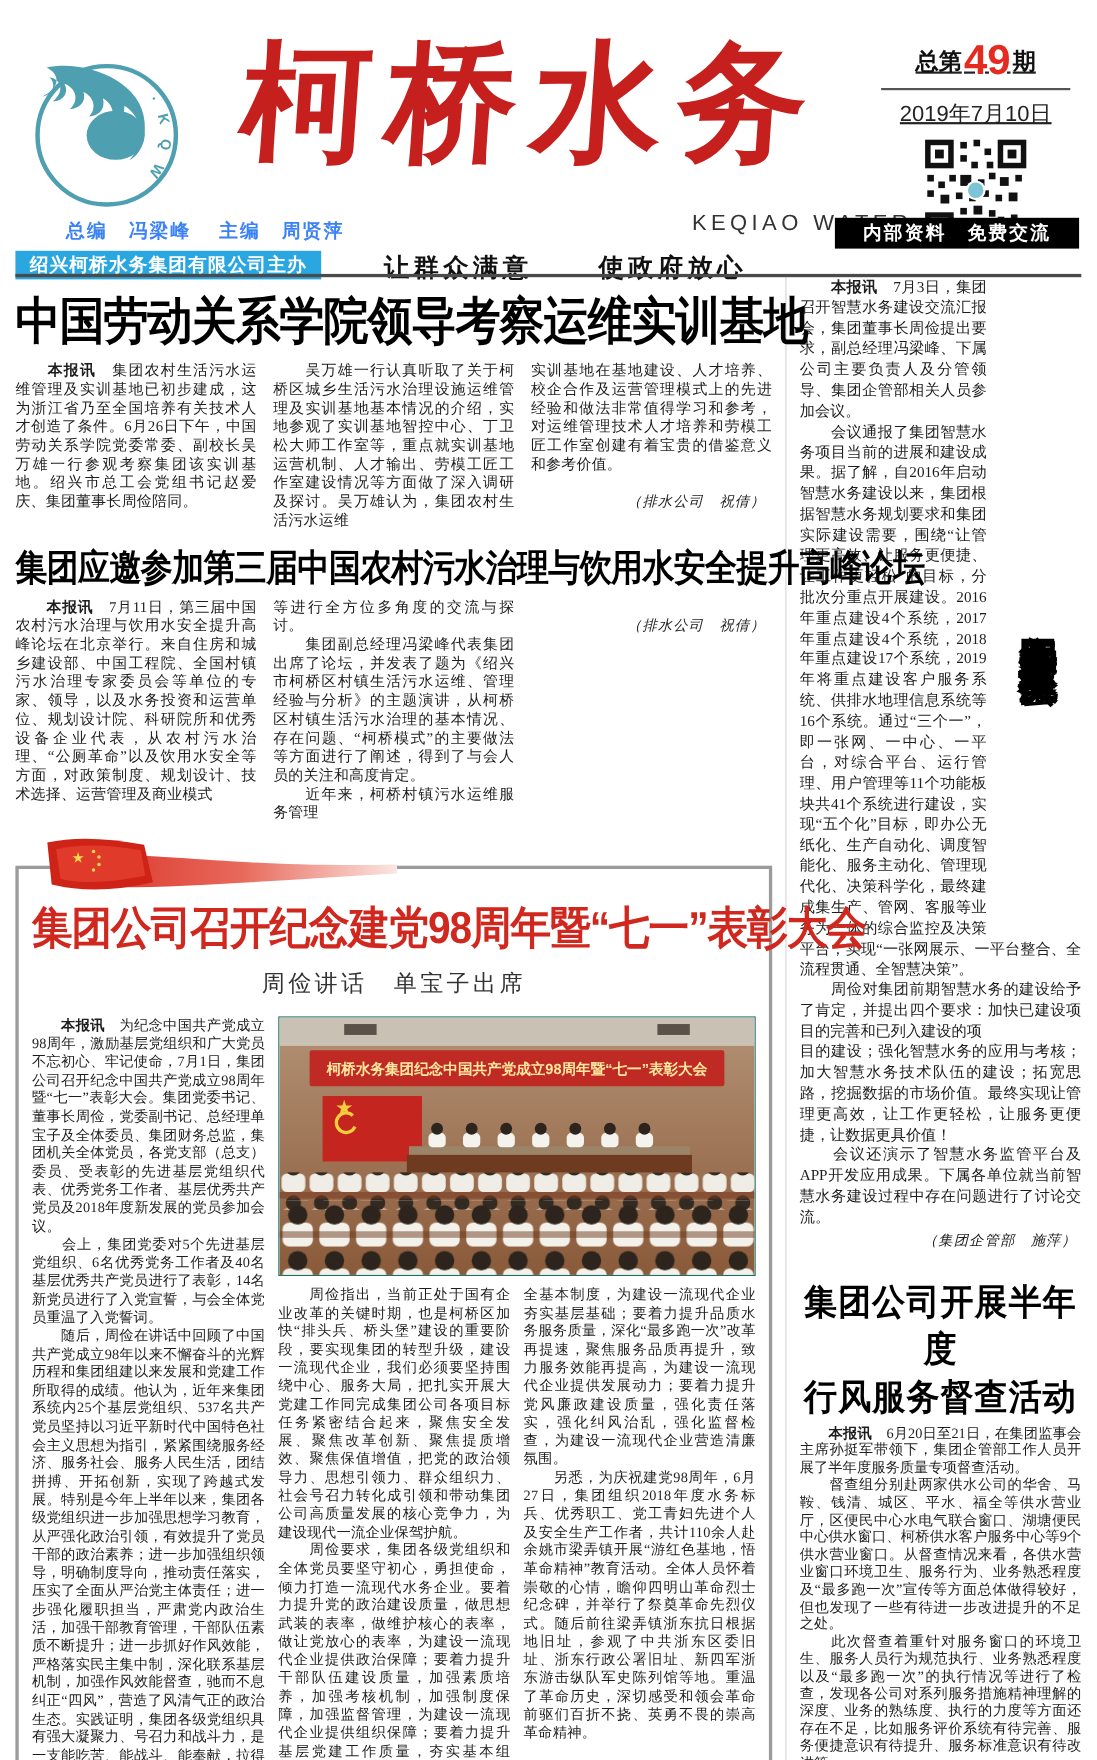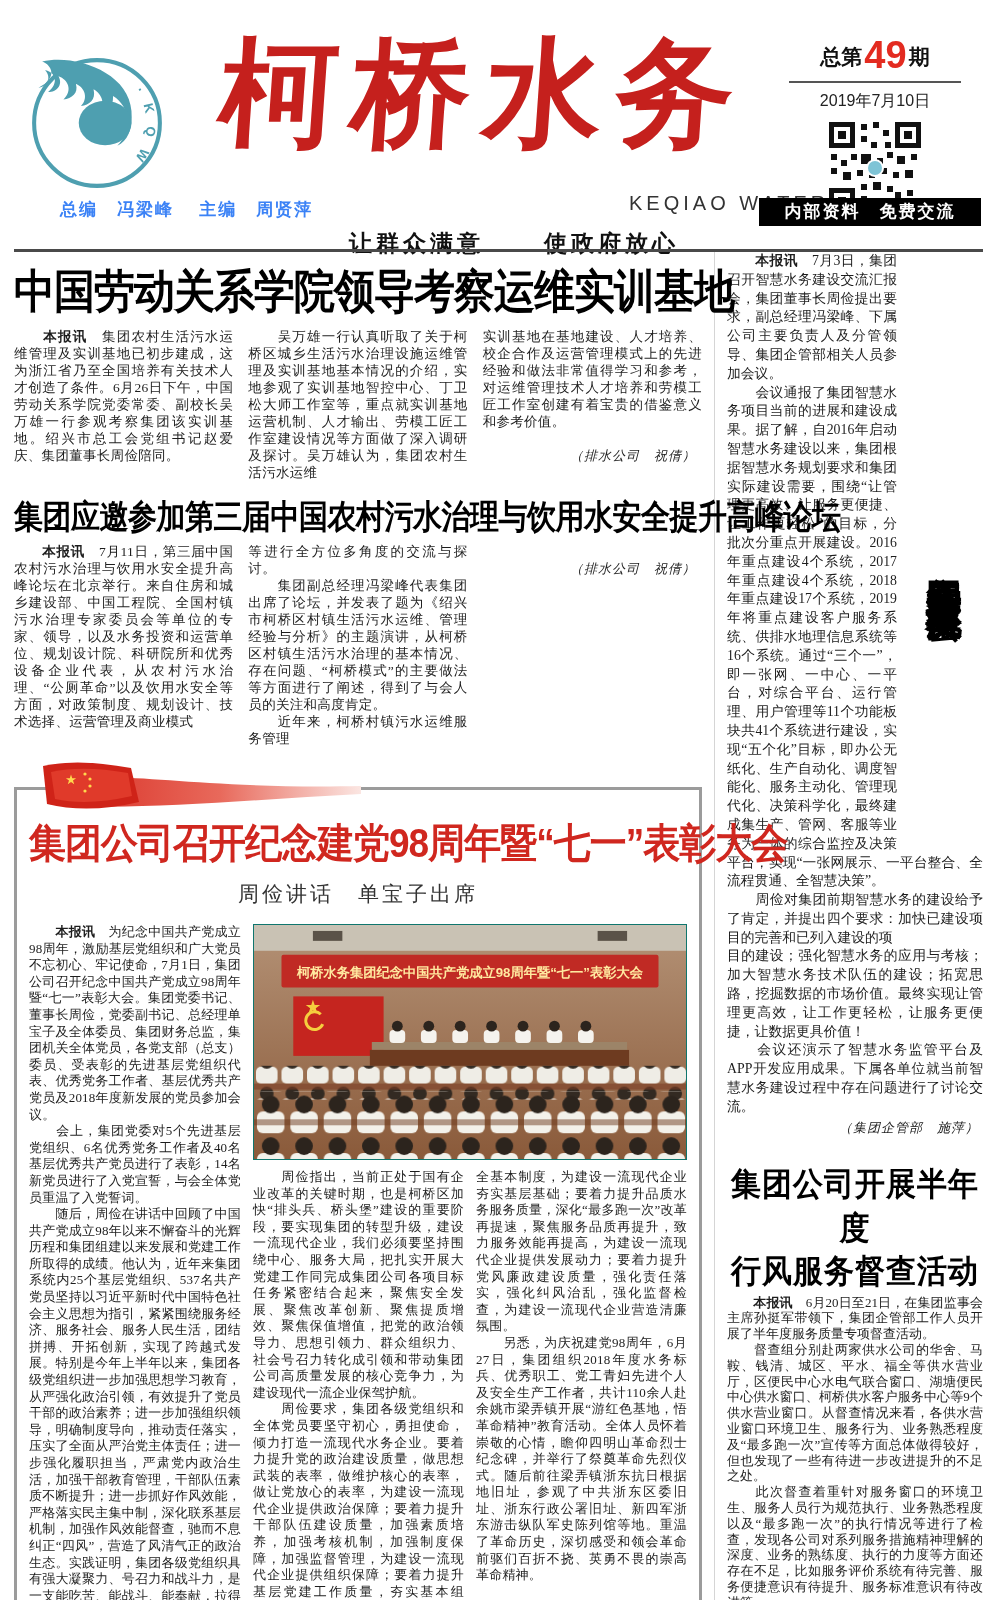--- a/index.html
+++ b/index.html
@@ -13,25 +13,25 @@
 
   
   .masthead { position:relative; height:252px; }
   .logo { position:absolute; left:12px; top:52px; width:142px; height:142px; }
   .paper-title {
     position:absolute; left:160px; top:18px; width:620px; text-align:center;
     font-size:118px; line-height:150px; font-weight:bold; color:#c5201d;
     font-family:"DejaVu Serif",serif; letter-spacing:14px; white-space:nowrap;
     transform:skewX(-4deg);
   }
-  .issue-block { position:absolute; right:18px; top:40px; width:180px; text-align:center; }
+  .issue-block { position:absolute; right:6px; top:40px; width:180px; text-align:center;text-decoration:underline; }
   .issue-line { font-family:"Liberation Sans",sans-serif; font-weight:bold; font-size:21px; color:#111; }
   .issue-line .num { color:#e32b20; font-size:38px; line-height:30px; vertical-align:-4px; padding:0 2px; }
   .issue-rule { border:none; border-top:2px solid #555; margin:10px 4px 8px; }
-  .issue-date { font-size:16px; color:#222; font-family:"Liberation Sans",sans-serif; }
+  .issue-date { font-size:20px; color:#222; font-family:"Liberation Sans",sans-serif; }
   .qr { margin-top:8px; }
   .badge {
     position:absolute; right:2px; top:198px; width:222px; height:28px;
     background:#000000; color:#fff; font-family:"Liberation Sans",sans-serif;
     font-weight:bold; font-size:17px; line-height:28px; text-align:center; letter-spacing:2px;
   }
   .editors { position:absolute; left:46px; top:198px; font-size:17px; color:#3b82f6; font-weight:bold; letter-spacing:2px; }
   .title-en { position:absolute; left:615px; top:192px; font-size:20px; letter-spacing:4px; color:#333; font-family:"Liberation Sans",sans-serif; }
   .organizer-row { position:absolute; left:0; top:228px; width:100%; height:26px; }
   .organizer {
@@ -184,20 +184,21 @@
             <circle cx="48" cy="48" r="7" fill="#7fc4d6"></circle>
         </svg>
       </div>
     </div>
 
     <div class="editors">总编　冯梁峰　 主编　周贤萍</div>
     <div class="title-en">KEQIAO   WATER</div>
     <div class="badge">内部资料　免费交流</div>
 
     <div class="organizer-row">
+      <div class="organizer">绍兴柯桥水务集团有限公司主办</div>
       <div class="slogan">
         <span>让群众满意</span>
         <span>使政府放心</span>
       </div>
     </div>
     <div class="head-sep"></div>
   </div>
 
   <div class="main">
 

